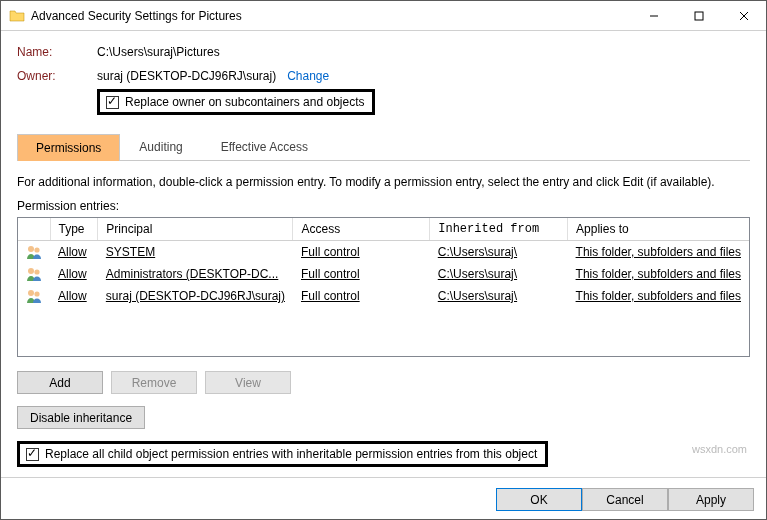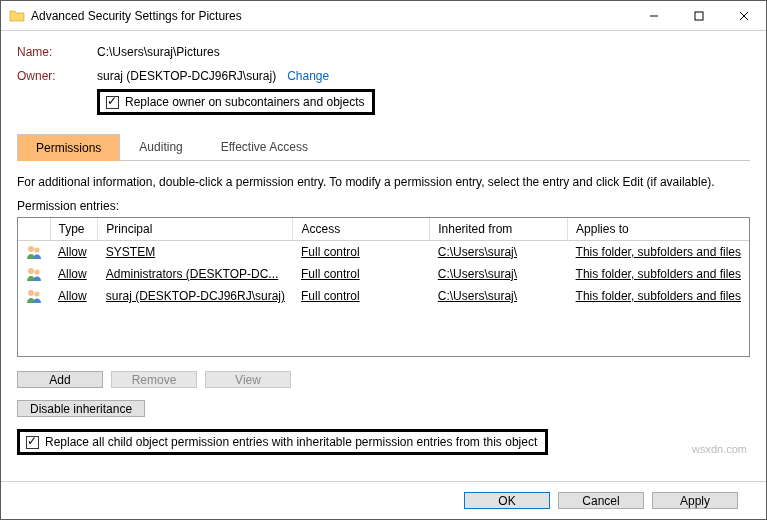--- a/index.html
+++ b/index.html
@@ -22,30 +22,30 @@
   .tab.active { border-color: #c8c8c8; background: #fdba74; position: relative; top: 1px; color: #000; }
   .info { margin: 14px 0 10px 0; }
   .perm-label { margin-bottom: 4px; }
   .table-wrap { border: 1px solid #828790; height: 140px; overflow: auto; }
   table { width: 100%; border-collapse: collapse; }
   th { text-align: left; font-weight: normal; background: #fff; border-right: 1px solid #e0e0e0; border-bottom: 1px solid #d0d0d0; padding: 4px 8px; position: sticky; top: 0; }
   th:last-child { border-right: none; }
   td { padding: 3px 8px; white-space: nowrap; text-decoration: underline; }
   .usericon { width: 16px; height: 16px; display: inline-block; vertical-align: middle; }
   .btnrow { display: flex; gap: 8px; margin-top: 14px; }
-  .btn { min-width: 86px; height: 17px; border: 1px solid #adadad; background: #e1e1e1; display: inline-flex; align-items: center; justify-content: center; cursor: default; padding: 0 12px; }
+  .btn { min-width: 86px; height: 23px; border: 1px solid #adadad; background: #e1e1e1; display: inline-flex; align-items: center; justify-content: center; cursor: default; padding: 0 12px; }
   .btn.disabled { color: #8a8a8a; background: #e6e6e6; border-color: #c8c8c8; }
   .btn.default { border-color: #0078d7; }
-  .footer { border-top: 1px solid #d0d0d0; padding: 10px 28px; display: flex; justify-content: flex-end; gap: 8px; }
+  .footer { border-top: 1px solid #d0d0d0; padding: 10px 12px; display: flex; justify-content: flex-end; }
   .watermark { position: absolute; right: 20px; bottom: 65px; color: #bbb; font-size: 11px; pointer-events:none; }
   .col-icon { width: 24px; }
   .col-type { width: 48px; }
   .col-prin { width: 178px; }
   .col-acc { width: 140px; }
-  .col-inh { width: 140px; }
+  .col-inh { width: 140px; font-family: Liberation Mono, monospace; }
 </style>
 </head>
 <body>
 
 <div class="window">
   <div class="titlebar">
     <span class="icon">
       <svg width="16" height="16" viewBox="0 0 16 16">
           <path fill="#ffd868" stroke="#b88a00" stroke-width="0.5" d="M1 3h5l1 2h8v8H1z"></path>
         </svg>

